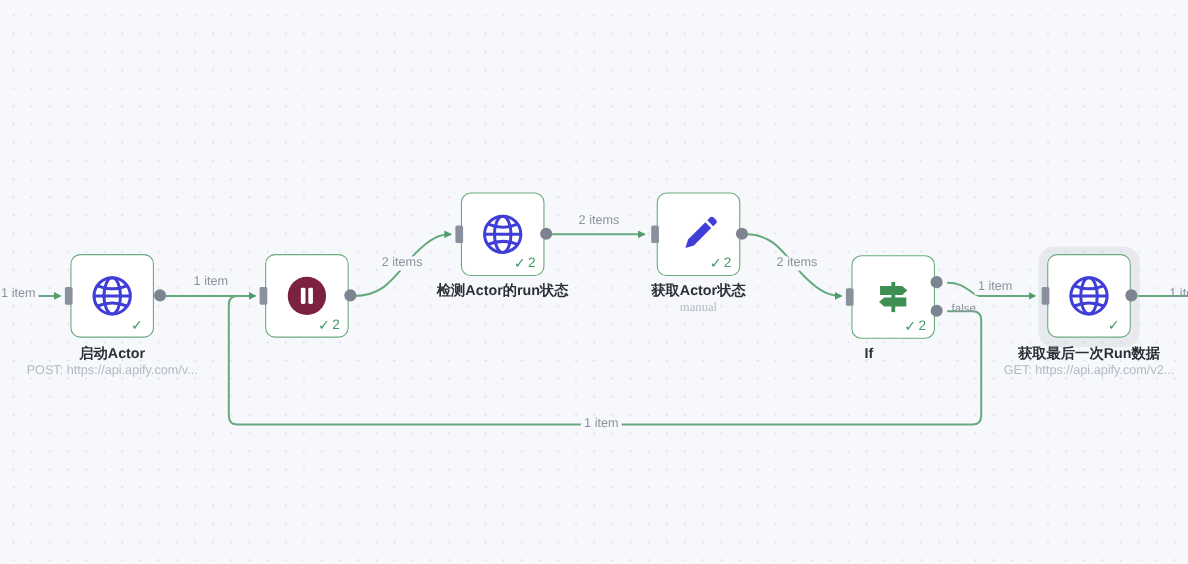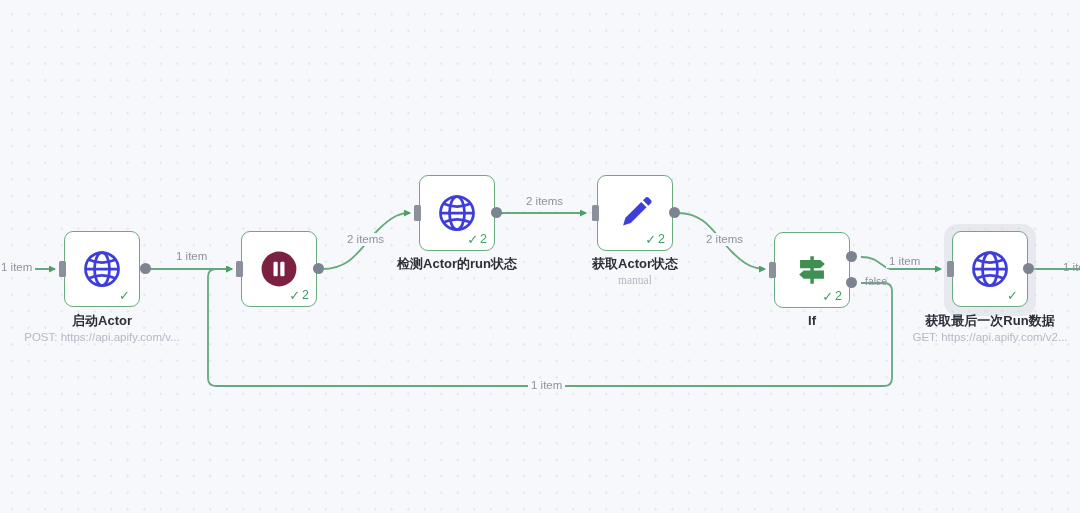--- a/index.html
+++ b/index.html
@@ -209,21 +209,21 @@
       <path d="M37 24.5 L15 24.5 L10 29 L15 33.5 L37 33.5 Z" fill="#3f8f52"></path>
     </svg>
     <div class="badge">
       <span class="tick">✓</span>
       <span class="cnt">2</span>
     </div>
   </div>
   <div class="port-in" style="left:769px; top:262px;"></div>
   <div class="port" style="left:846px; top:251px;"></div>
   <div class="port" style="left:846px; top:277px;"></div>
-  <div class="caption" style="left:702px; top:313px;">If</div>
+  <div class="caption" style="left:680px; top:313px;">If</div>
   <div class="subcaption" style="left:692px; top:331px;"></div>
 
   <div class="node-halo" style="left:944px; top:224px; width:92px; height:92px;"></div>
   <div class="node" style="left:952px; top:231px;">
     <svg class="icon-globe" viewBox="0 0 48 48">
       <circle cx="24" cy="24" r="18" fill="none" stroke="#3f3fd8" stroke-width="3"></circle>
       <ellipse cx="24" cy="24" rx="8.2" ry="18" fill="none" stroke="#3f3fd8" stroke-width="3"></ellipse>
       <line x1="6" y1="24" x2="42" y2="24" stroke="#3f3fd8" stroke-width="3"></line>
       <path d="M9.5 14 Q24 20 38.5 14" fill="none" stroke="#3f3fd8" stroke-width="3"></path>
       <path d="M9.5 34 Q24 28 38.5 34" fill="none" stroke="#3f3fd8" stroke-width="3"></path>

